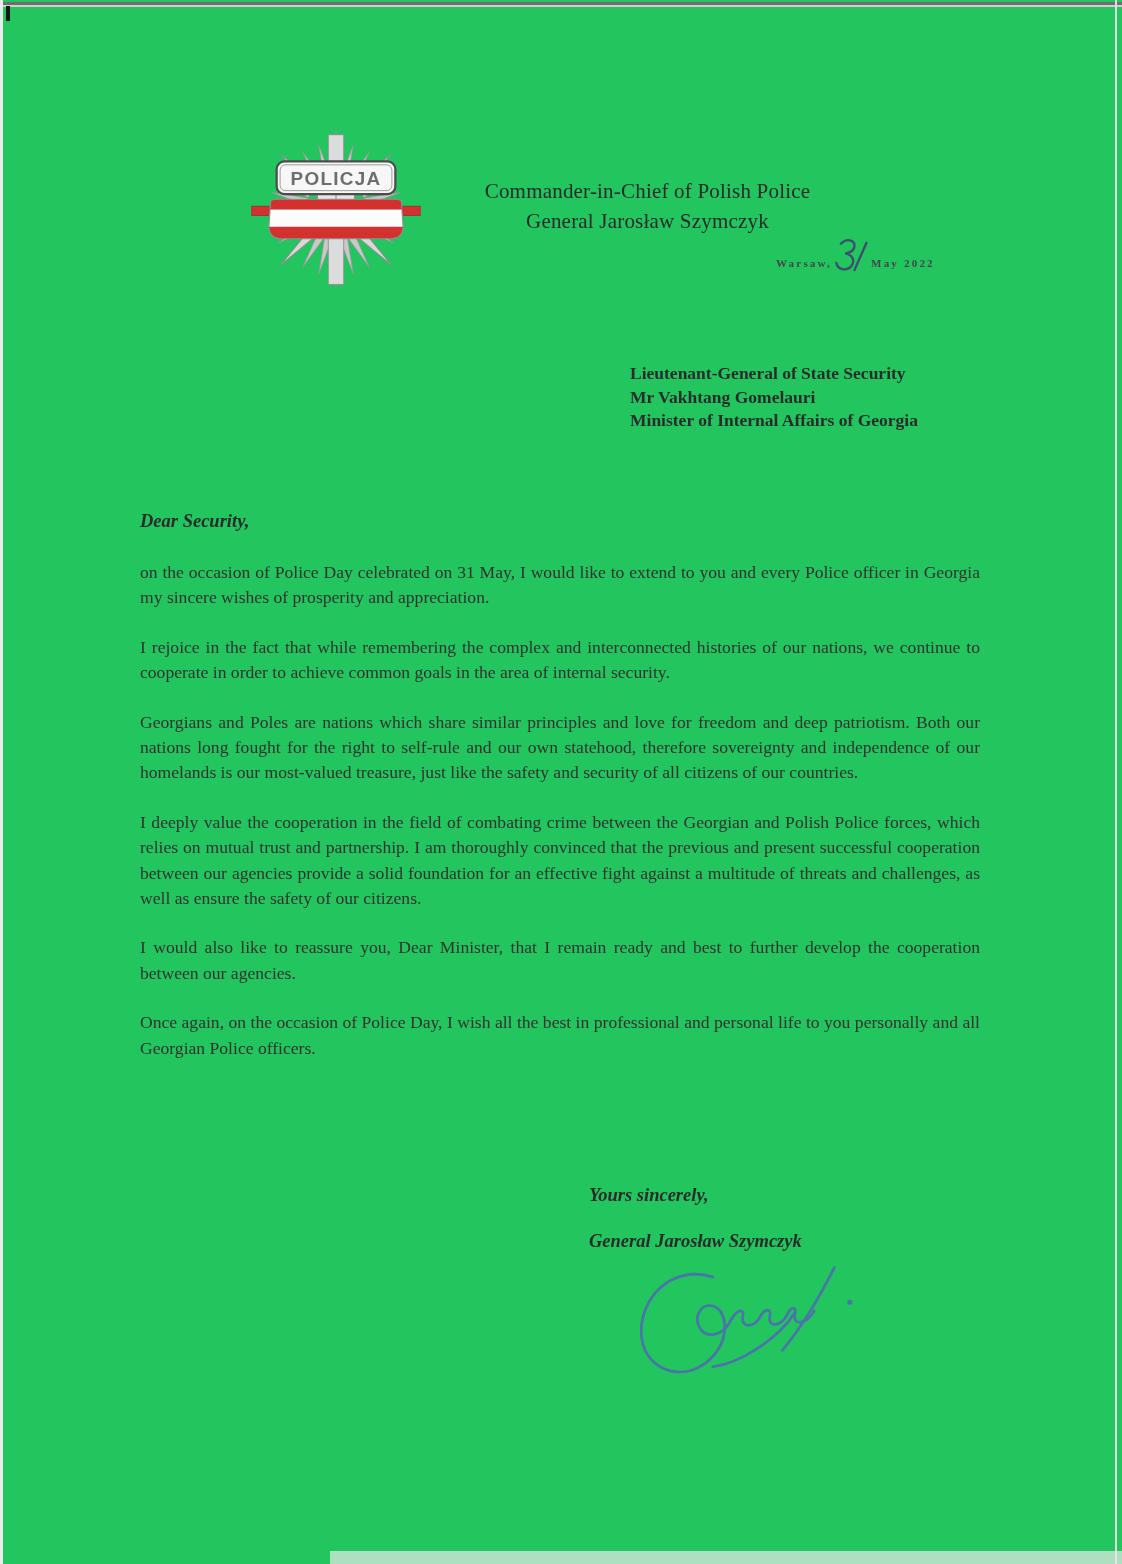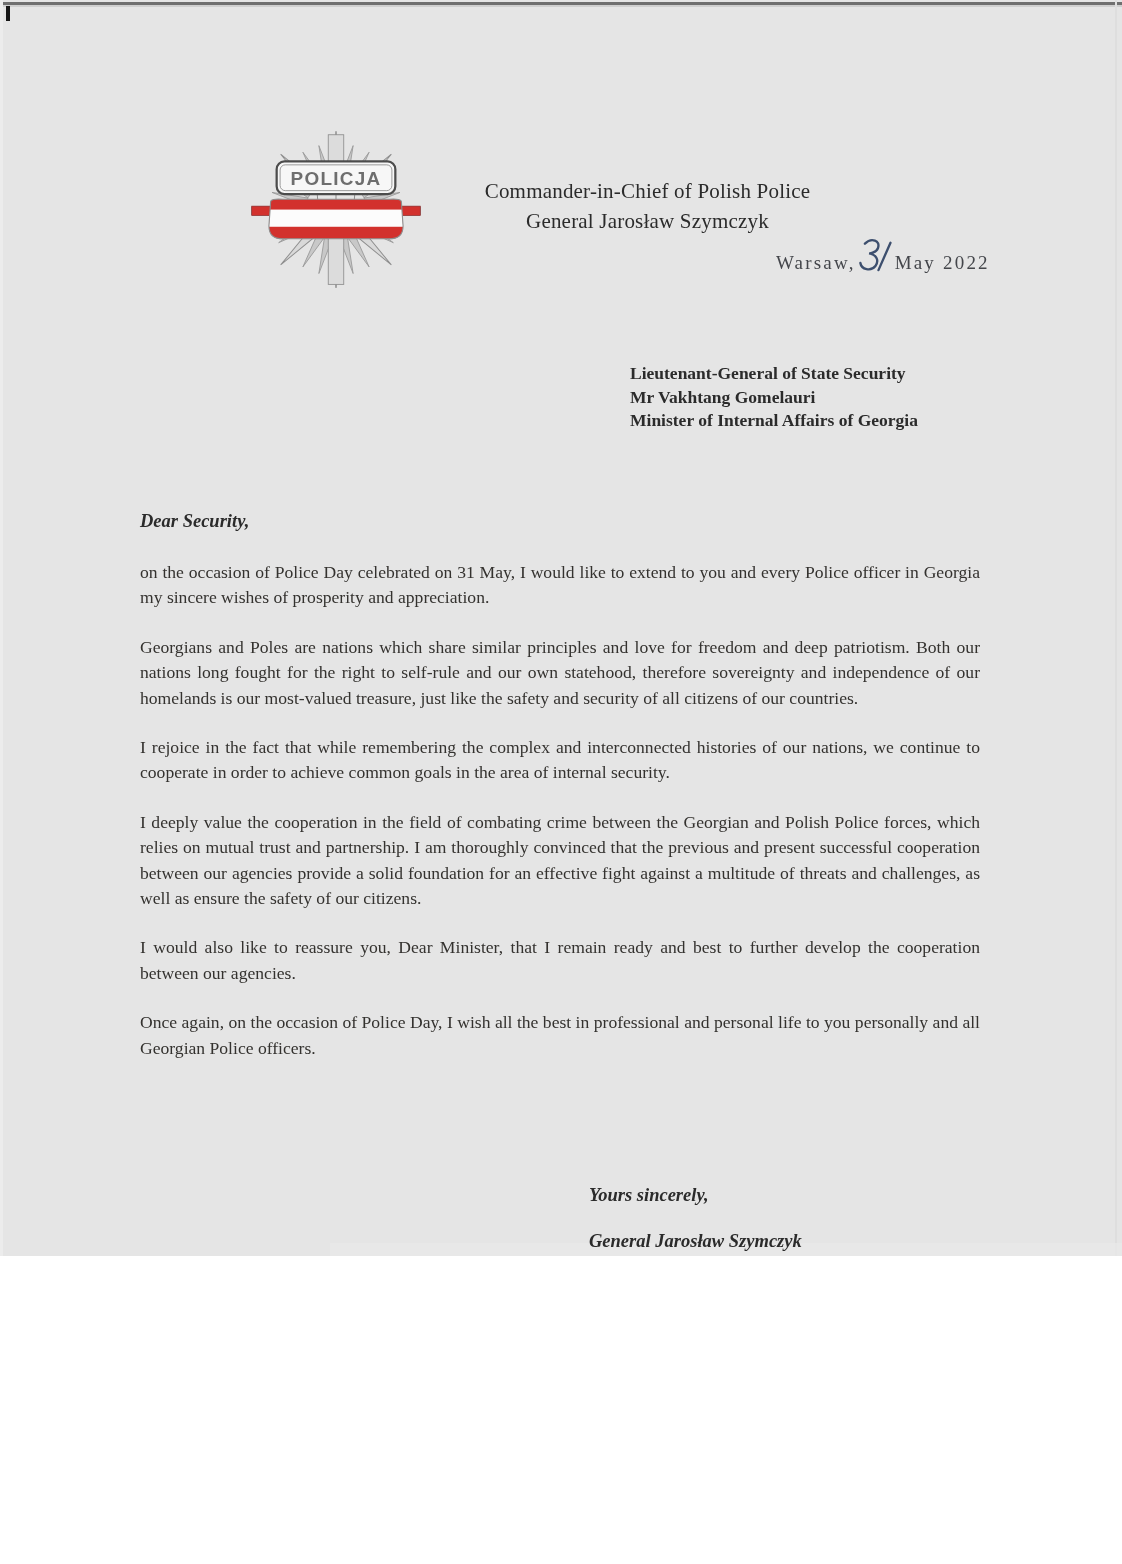--- a/index.html
+++ b/index.html
@@ -1,20 +1,20 @@
 <!DOCTYPE html>
 <html><head>
 <meta charset="utf-8">
 <style>
   html, body { margin: 0; padding: 0; background: #ffffff; }
   .page {
     position: relative;
     width: 1122px;
-    height: 1256px;
-    background: #e5e5e5;
+    height: 1564px;
+    background: #22c55e;
     overflow: hidden;
     font-family: "Liberation Serif", "DejaVu Serif", serif;
     color: #2f2d2b;
   }
 
   
   .scan-top-line   { position: absolute; top: 2px; left: 0; width: 100%; height: 3px; background: #6f6f6f; }
   .scan-top-line2  { position: absolute; top: 5px; left: 0; width: 100%; height: 2px; background: #cfcfcf; }
   .scan-left-tick  { position: absolute; top: 6px; left: 6px; width: 4px; height: 15px; background: #161616; }
   .scan-left-edge  { position: absolute; top: 0; left: 0; width: 3px; height: 100%; background: #ececec; }
@@ -27,21 +27,21 @@
   
   .header-title {
     position: absolute; left: 395px; top: 176px; width: 505px;
     text-align: center; font-weight: normal; font-size: 21px; line-height: 30px;
     color: #2b2b2b; letter-spacing: .2px;
   }
 
   
   .dateline {
     position: absolute; left: 776px; top: 243px; height: 40px;
-    font-weight: normal; font-size: 19px; letter-spacing: 2.2px; color: #44464b;
+    font-weight: bold; font-size: 11px; letter-spacing: 2.2px; color: #44464b;
     white-space: nowrap; display: flex; align-items: center;
   }
   .dateline .day-svg { display: inline-block; width: 36px; height: 42px; margin: -14px 2px 0 1px; }
 
   
   .recipient {
     position: absolute; left: 618px; top: 362px;
     font-weight: bold; font-size: 17.5px; line-height: 23.5px; color: #2b2b2b; margin-left: 12px;
   }
 
@@ -166,22 +166,22 @@
   <div class="recipient">
     <div>Lieutenant-General of State Security</div>
     <div>Mr Vakhtang Gomelauri</div>
     <div>Minister of Internal Affairs of Georgia</div>
   </div>
 
   <div class="salutation">Dear Security,</div>
 
   <div class="body-text">
     <p>on the occasion of Police Day celebrated on 31 May, I would like to extend to you and every Police officer in Georgia my sincere wishes of prosperity and appreciation.</p>
+    <p>I rejoice in the fact that while remembering the complex and interconnected histories of our nations, we continue to cooperate in order to achieve common goals in the area of internal security.</p>
     <p>Georgians and Poles are nations which share similar principles and love for freedom and deep patriotism. Both our nations long fought for the right to self-rule and our own statehood, therefore sovereignty and independence of our homelands is our most-valued treasure, just like the safety and security of all citizens of our countries.</p>
-    <p>I rejoice in the fact that while remembering the complex and interconnected histories of our nations, we continue to cooperate in order to achieve common goals in the area of internal security.</p>
     <p>I deeply value the cooperation in the field of combating crime between the Georgian and Polish Police forces, which relies on mutual trust and partnership. I am thoroughly convinced that the previous and present successful cooperation between our agencies provide a solid foundation for an effective fight against a multitude of threats and challenges, as well as ensure the safety of our citizens.</p>
     <p>I would also like to reassure you, Dear Minister, that I remain ready and best to further develop the cooperation between our agencies.</p>
     <p>Once again, on the occasion of Police Day, I wish all the best in professional and personal life to you personally and all Georgian Police officers.</p>
   </div>
 
   <div class="valediction">Yours sincerely,</div>
   <div class="signatory">General Jarosław Szymczyk</div>
 
   <div class="signature">
     <svg viewBox="0 0 250 140" width="245" height="135">

